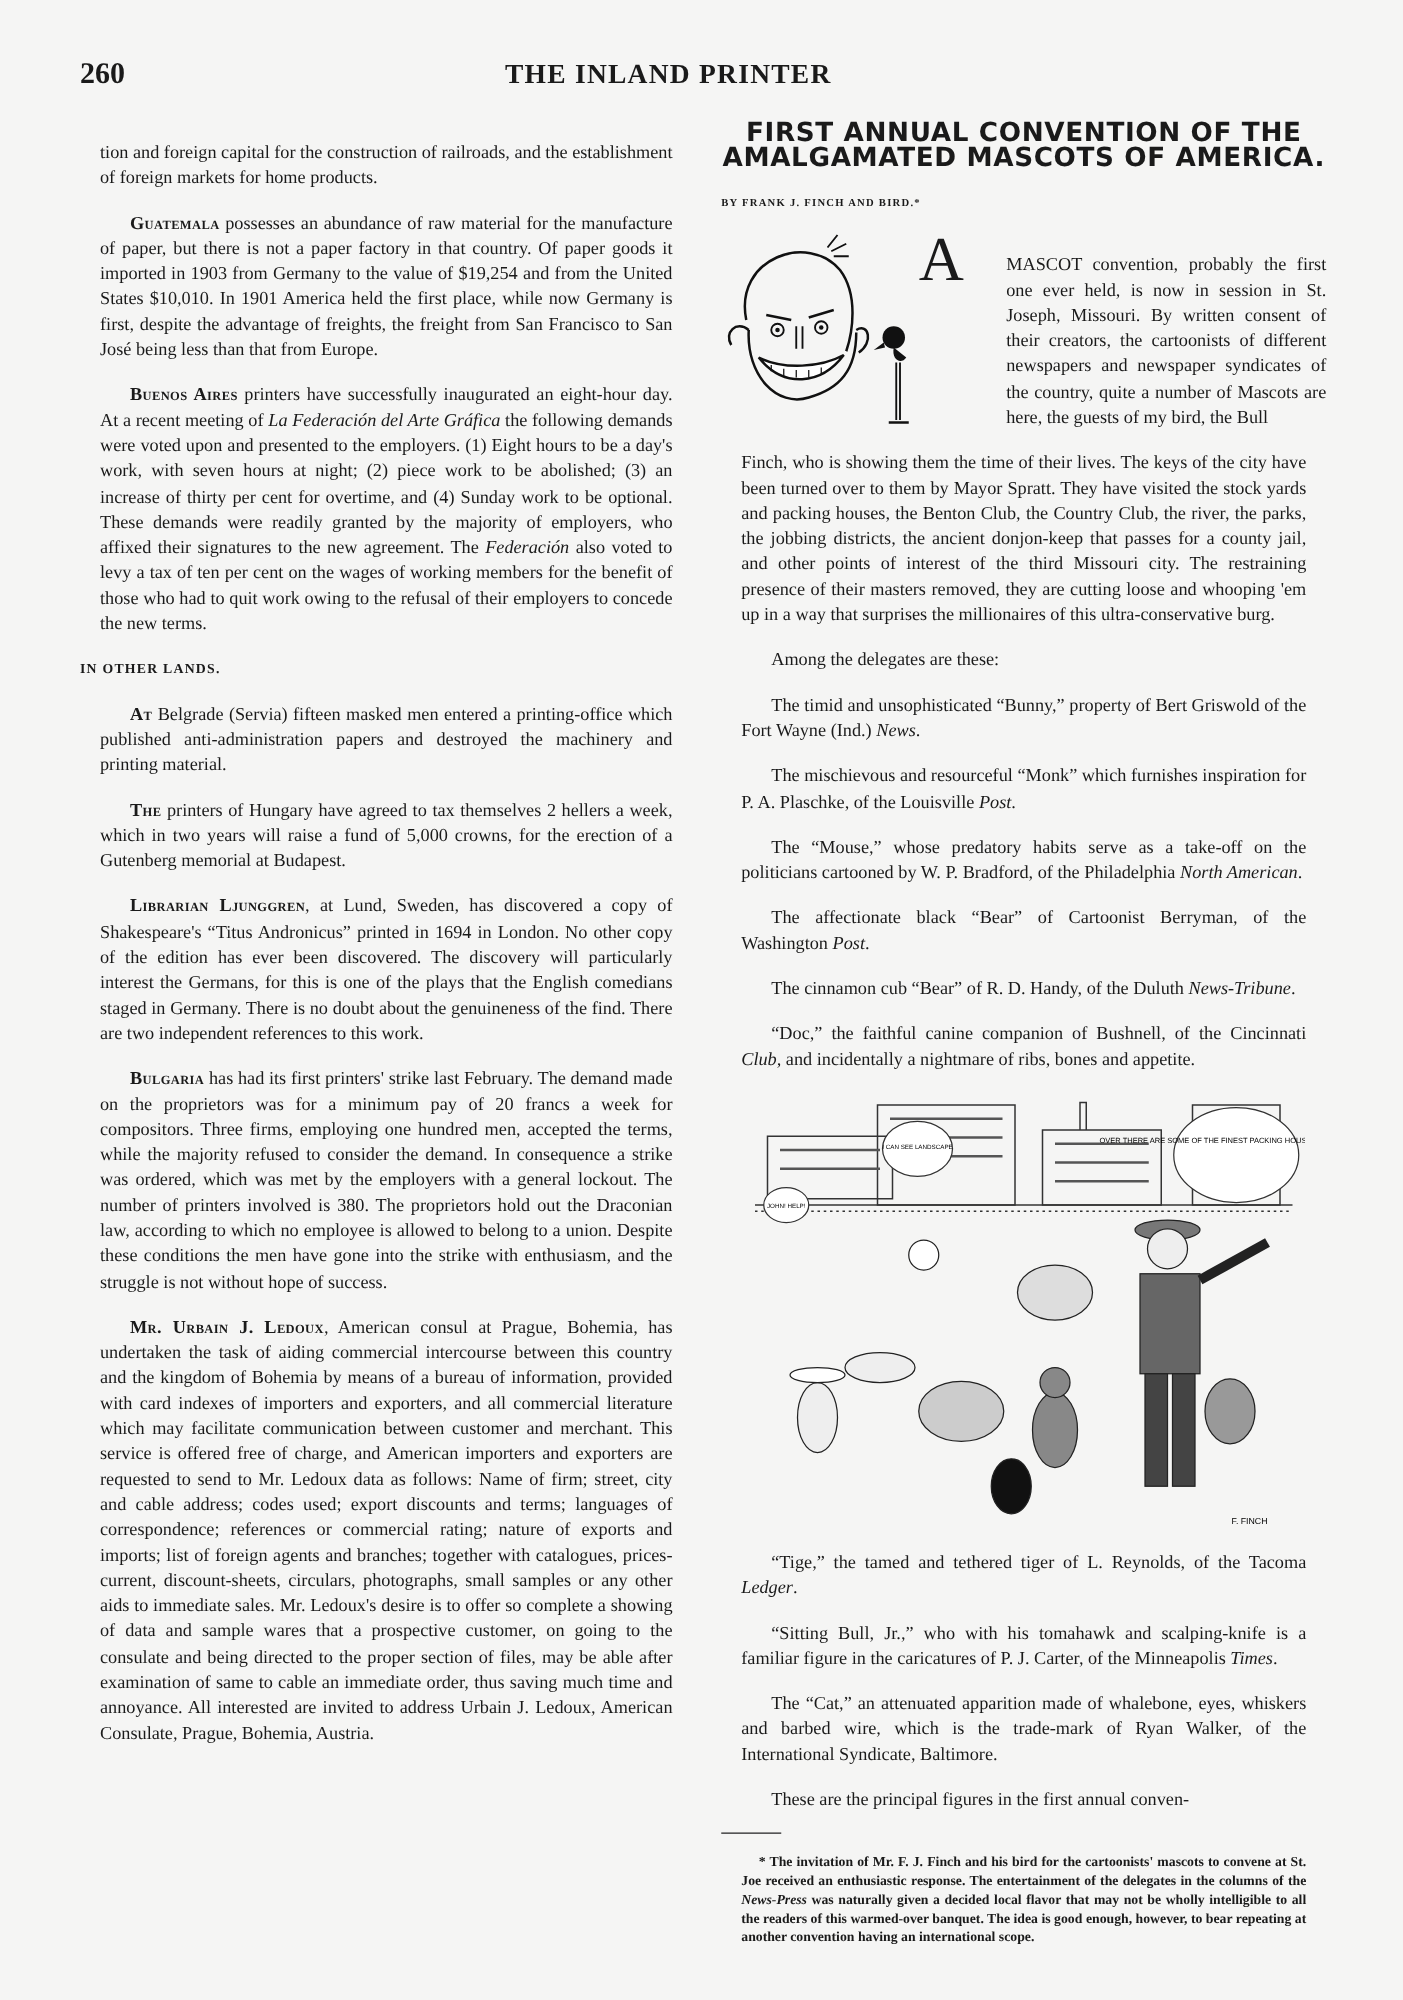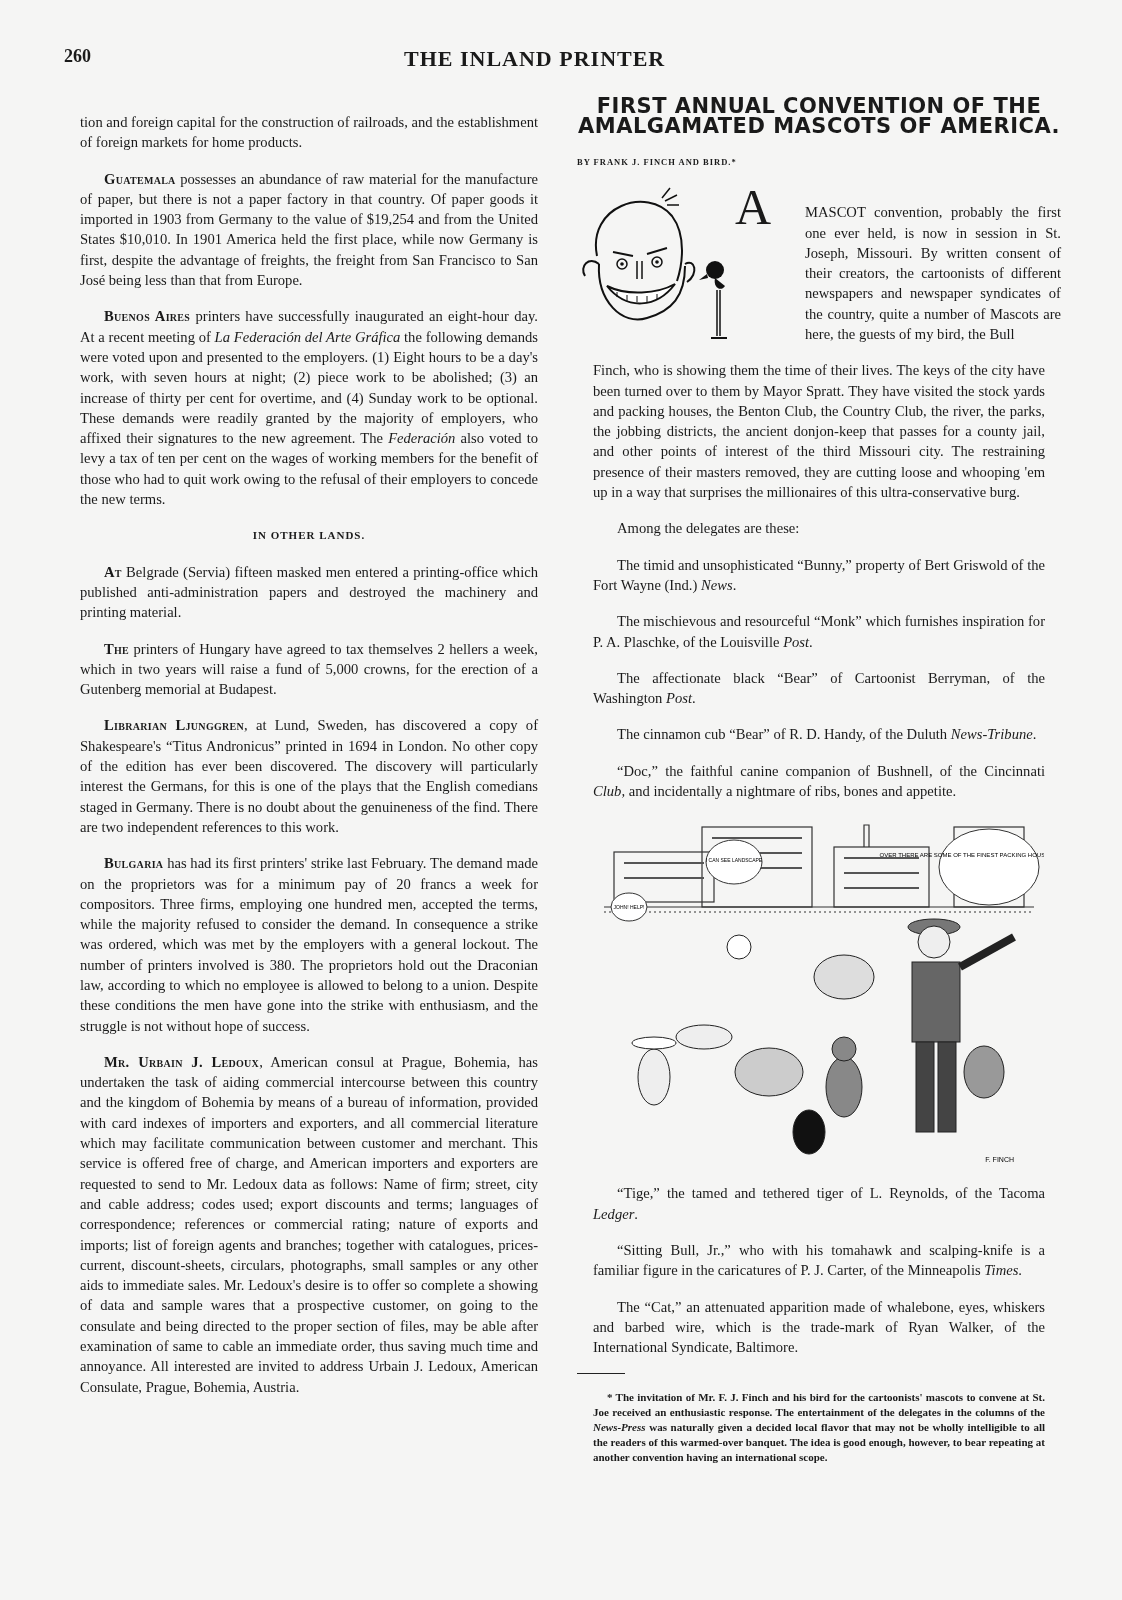--- a/index.html
+++ b/index.html
@@ -1,34 +1,34 @@
 <!DOCTYPE html>
 <html><head>
 <meta charset="utf-8">
 <style>
   html, body { margin:0; padding:0; }
   body {
     width:1122px; height:1600px; background:#f5f5f4; color:#1a1a1a;
     font-family:"Liberation Serif","DejaVu Serif",serif; position:relative; overflow:hidden;
   }
   .header { position:absolute; top:46px; left:64px; width:1000px; height:40px; }
-  .page-num { position:absolute; left:0; top:0; font-size:18px; font-weight:bold;text-align:center; }
+  .page-num { position:absolute; left:0; top:0; font-size:24px; font-weight:bold;text-align:center; }
   .running-title { position:absolute; left:340px; top:0; font-size:22px; font-weight:bold; letter-spacing:1px; }
 
   .col { position:absolute; top:96px; font-size:14.6px; line-height:20.3px; text-align:justify; }
   .col-left { left:64px; width:490px; }
   .col-right { left:577px; width:484px; }
 
   p { margin:16px; text-indent:24px; }
   p.noind { text-indent:0; }
   .gap { margin-top:6px; }
   .sc { font-variant:small-caps; font-weight:bold; letter-spacing:0.3px; }
   i { font-style:italic; }
 
-  .subhead { text-align:center; font-size:11px; font-weight:bold; letter-spacing:1px; margin:14px 0 12px; }
+  .subhead { text-align:left; font-size:11px; font-weight:bold; letter-spacing:1px; margin:14px 0 12px; }
 
   .article-title { text-align:center; font-family:"DejaVu Sans","Liberation Sans",sans-serif; font-weight:bold; font-size:21px; line-height:20px; letter-spacing:0.5px; margin:0; }
   .byline { font-size:8.5px; font-weight:bold; letter-spacing:1px; margin:16px 0 14px; }
 
   .intro { position:relative; height:158px; }
   .face-art { position:absolute; left:0; top:0; width:120px; height:150px; }
   .bird-art { position:absolute; left:120px; top:70px; width:40px; height:90px; }
   .dropcap { position:absolute; left:158px; top:-4px; font-size:50px; line-height:50px; }
   .intro-text { position:absolute; left:212px; top:0; width:288px; text-align:justify; }
   .intro-text p { text-indent:0; }
@@ -91,20 +91,21 @@
       <p> MASCOT convention, probably the first one ever held, is now in session in St. Joseph, Missouri. By written consent of their creators, the cartoonists of different newspapers and newspaper syndicates of the country, quite a number of Mascots are here, the guests of my bird, the Bull</p>
     </div>
   </div>
 
   <p class="noind">Finch, who is showing them the time of their lives. The keys of the city have been turned over to them by Mayor Spratt. They have visited the stock yards and packing houses, the Benton Club, the Country Club, the river, the parks, the jobbing districts, the ancient donjon-keep that passes for a county jail, and other points of interest of the third Missouri city. The restraining presence of their masters removed, they are cutting loose and whooping 'em up in a way that surprises the millionaires of this ultra-conservative burg.</p>
   <p>Among the delegates are these:</p>
 
   <div>
     <p><span>The timid and unsophisticated “Bunny,” property of Bert Griswold of the Fort Wayne (Ind.) </span><i>News</i><span>.</span></p>
     <p><span>The mischievous and resourceful “Monk” which furnishes inspiration for P. A. Plaschke, of the Louisville </span><i>Post</i><span>.</span></p>
+    <p><span>The “Mouse,” whose predatory habits serve as a take-off on the politicians cartooned by W. P. Bradford, of the Philadelphia </span><i>North American</i><span>.</span></p>
     <p><span>The affectionate black “Bear” of Cartoonist Berryman, of the Washington </span><i>Post</i><span>.</span></p>
     <p><span>The cinnamon cub “Bear” of R. D. Handy, of the Duluth </span><i>News-Tribune</i><span>.</span></p>
     <p><span>“Doc,” the faithful canine companion of Bushnell, of the Cincinnati </span><i>Club,</i><span> and incidentally a nightmare of ribs, bones and appetite.</span></p>
   </div>
 
   <svg class="cartoon" viewBox="0 0 450 350">
     <g stroke="#333" fill="none" stroke-width="1.2">
       <rect x="20" y="35" width="100" height="50"></rect>
       <rect x="108" y="10" width="110" height="80"></rect>
       <rect x="240" y="30" width="95" height="60"></rect>
@@ -150,18 +151,19 @@
       <circle cx="145" cy="130" r="12" fill="#fff"></circle>
     </g>
     <text x="420" y="345" font-size="7" text-anchor="end" font-family="Liberation Sans, sans-serif">F. FINCH</text>
   </svg>
 
   <div>
     <p><span>“Tige,” the tamed and tethered tiger of L. Reynolds, of the Tacoma </span><i>Ledger</i><span>.</span></p>
     <p><span>“Sitting Bull, Jr.,” who with his tomahawk and scalping-knife is a familiar figure in the caricatures of P. J. Carter, of the Minneapolis </span><i>Times</i><span>.</span></p>
     <p><span>The “Cat,” an attenuated apparition made of whalebone, eyes, whiskers and barbed wire, which is the trade-mark of Ryan Walker, of the International Syndicate, Baltimore.</span><i></i><span></span></p>
   </div>
+  <p>These are the principal figures in the first annual conven-</p>
 
   <div class="fn-rule"></div>
   <div class="footnote">
     <p><span>* The invitation of Mr. F. J. Finch and his bird for the cartoonists' mascots to convene at St. Joe received an enthusiastic response. The entertainment of the delegates in the columns of the </span><i>News-Press</i><span> was naturally given a decided local flavor that may not be wholly intelligible to all the readers of this warmed-over banquet. The idea is good enough, however, to bear repeating at another convention having an international scope.</span></p>
   </div>
 </div>
 
 </body></html>

